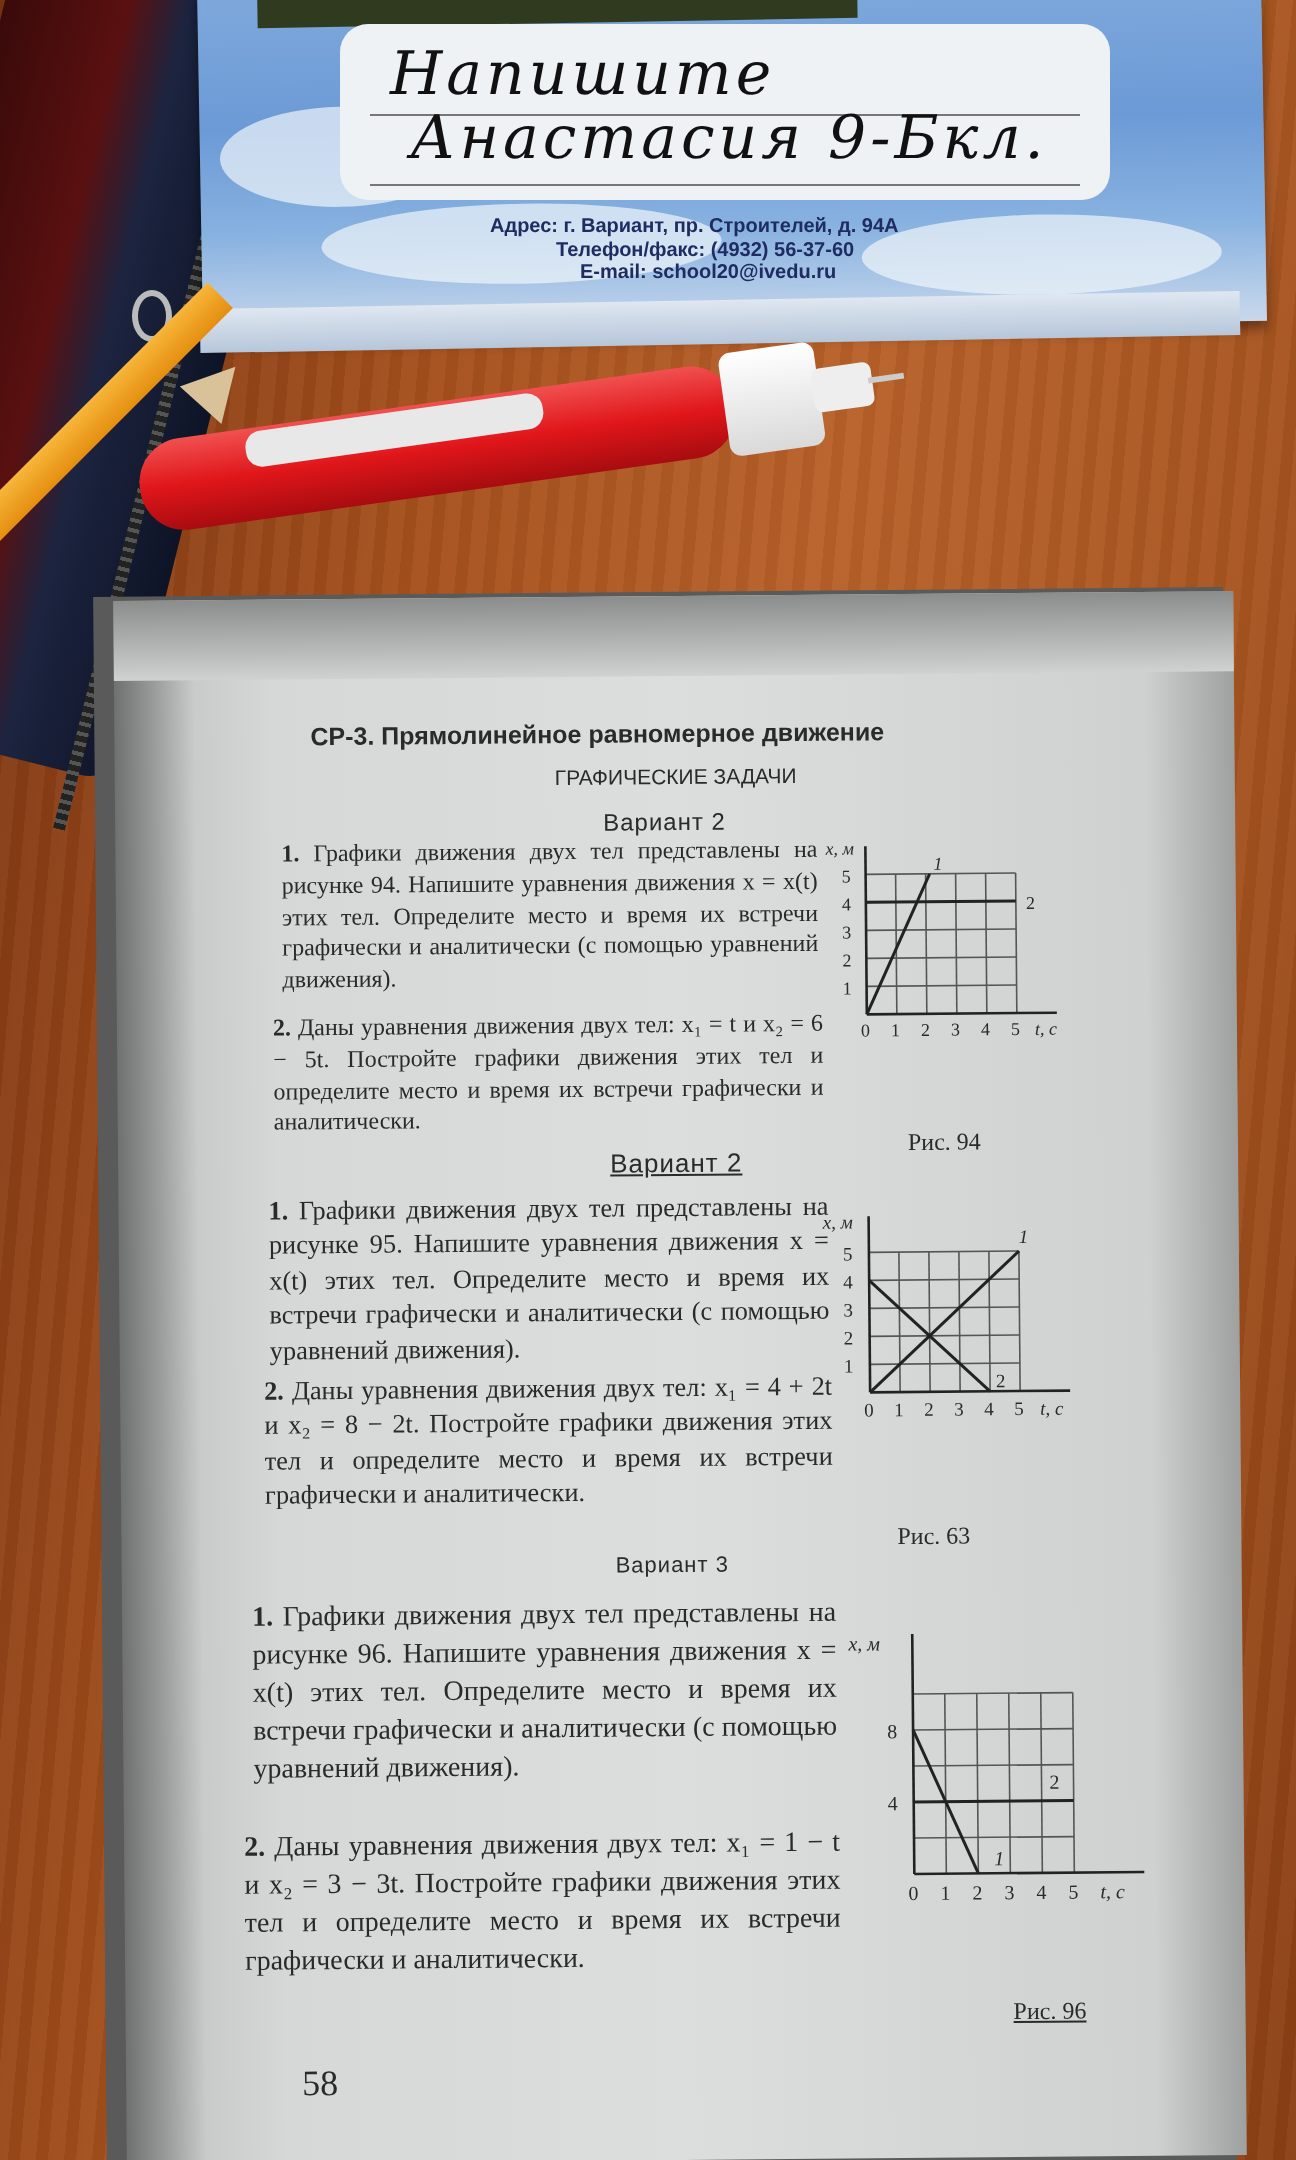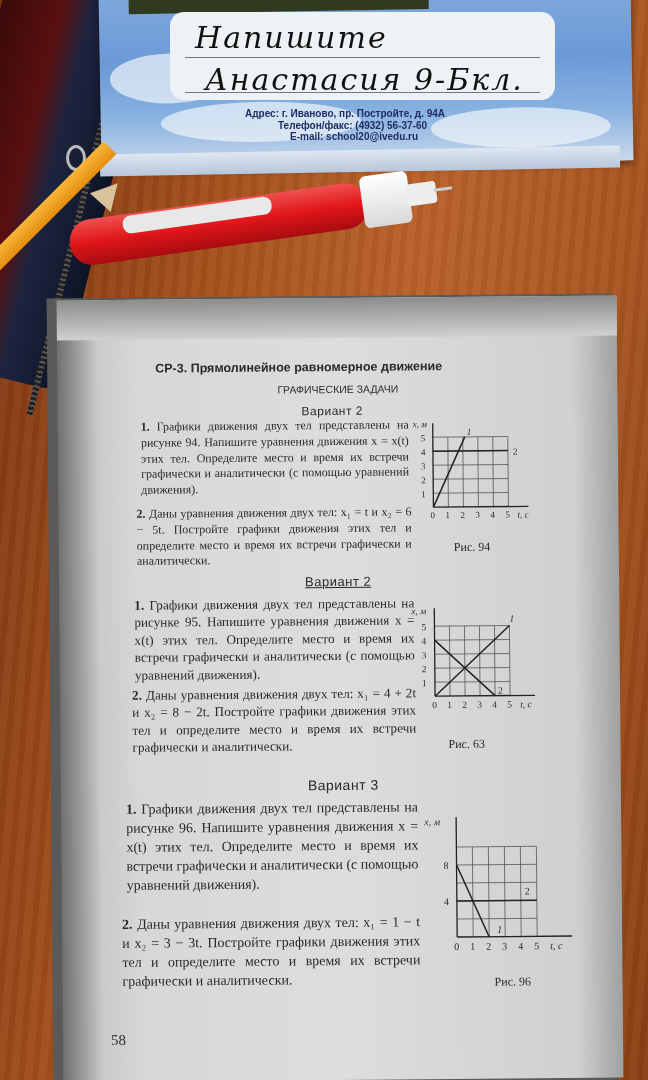--- a/index.html
+++ b/index.html
@@ -37,22 +37,22 @@
     transform:rotate(-0.5deg);}
   .sheet-top{position:absolute;left:0;top:0;right:0;height:40px;background:linear-gradient(180deg,#8b8d8c,#d0d2d1);}
   .t{position:absolute;color:#2a2a2a;white-space:nowrap;}
   .title{font-family:"Liberation Sans",sans-serif;font-weight:bold;font-size:12.5px;}
   .subtitle{font-family:"Liberation Sans",sans-serif;font-size:10.5px;}
   .variant{font-family:"Liberation Sans",sans-serif;font-size:12px;letter-spacing:0.5px;}
   .p{font-size:12px;line-height:15.8px;white-space:normal;text-align:justify;}
   .p2{font-size:13.2px;line-height:17.4px;white-space:normal;text-align:justify;}
   .p3{font-size:14px;line-height:19px;white-space:normal;text-align:justify;}
   .p b,.p2 b,.p3 b{font-weight:bold;}
-  .caption{font-size:12px;}
-  .page-num{font-size:15px;}
+  .caption{font-size:12px;margin-top:24px;}
+  .page-num{font-size:18px;margin-left:40px;}
   svg text{font-family:"Liberation Serif",serif;fill:#2a2a2a;}
 </style>
 </head>
 <body>
 
 <div class="desk-grain"></div>
 
 <div class="bag"></div>
 <div class="zip"></div>
 <div class="zip-pull"></div>
@@ -63,22 +63,22 @@
   <div class="cloud" style="left:60px;top:110px;width:200px;height:40px;"></div>
   <div class="cloud" style="left:330px;top:120px;width:180px;height:40px;"></div>
 </div>
 <div class="nb-edge"></div>
 
 <div class="label">
   <div class="line" style="top:45px;"></div>
   <div class="line" style="top:80px;"></div>
 </div>
 <div class="hand" style="left:195px;top:20px;">Напишите</div>
-<div class="hand" style="left:205px;top:62px;">Анастасия 9-Бкл.</div>
-<div class="addr" style="left:245px;top:108px;">Адрес: г. Иваново, пр. Постройте, д. 94А</div>
+<div class="hand" style="left:205px;top:52px;">Анастасия 9-Бкл.</div>
+<div class="addr" style="left:245px;top:108px;">Адрес: г. Вариант, пр. Строителей, д. 94А</div>
 <div class="addr" style="left:278px;top:120px;">Телефон/факс: (4932) 56-37-60</div>
 <div class="addr" style="left:290px;top:131px;">E-mail: school20@ivedu.ru</div>
 
 <div class="pencil"></div>
 <div class="pencil-tip"></div>
 
 <div class="corrector">
   <div class="body"></div>
   <div class="sticker"></div>
   <div class="cap"></div>
@@ -176,21 +176,21 @@
       <text x="52" y="106" font-size="9.5">2</text>
       <text x="67" y="106" font-size="9.5">3</text>
       <text x="82" y="106" font-size="9.5">4</text>
       <text x="97" y="106" font-size="9.5">5</text>
       <text x="110" y="106" font-size="9.5" font-style="italic">t, с</text>
     <text x="100" y="20" font-size="9.5" font-style="italic">1</text>
       <text x="88" y="92" font-size="9.5">2</text>
   </svg>
   <div class="t caption" style="left:388px;top:440px;">Рис. 63</div>
 
-  <div class="t variant" style="left:247px;top:479px;font-size:14px;">Вариант 3</div>
+  <div class="t variant" style="left:247px;top:479px;font-size:11px;">Вариант 3</div>
   <div class="t p3" style="left:65px;top:500px;width:292px;">
     <b>1.</b>
     <span>Графики движения двух тел представлены на рисунке 96. Напишите уравнения движения x = x(t) этих тел. Определите место и время их встречи графически и аналитически (с помощью уравнений движения).</span>
   </div>
   <div class="t p3" style="left:60px;top:615px;width:298px;">
     <b>2.</b>
     <span>Даны уравнения движения двух тел: x₁ = 1 − t и x₂ = 3 − 3t. Постройте графики движения этих тел и определите место и время их встречи графически и аналитически.</span>
   </div>
 
   <svg style="position:absolute;left:360px;top:510px;" width="170" height="150">
@@ -216,16 +216,16 @@
     <text x="32" y="143" font-size="10">0</text>
       <text x="48" y="143" font-size="10">1</text>
       <text x="64" y="143" font-size="10">2</text>
       <text x="80" y="143" font-size="10">3</text>
       <text x="96" y="143" font-size="10">4</text>
       <text x="112" y="143" font-size="10">5</text>
       <text x="128" y="143" font-size="10" font-style="italic">t, с</text>
     <text x="75" y="126" font-size="10" font-style="italic">1</text>
       <text x="103" y="88" font-size="10">2</text>
   </svg>
-  <div class="t caption" style="left:432px;top:678px;">Рис. 96</div>
+  <div class="t caption" style="left:444px;top:678px;text-decoration:underline;">Рис. 96</div>
 
   <div class="t page-num" style="left:48px;top:732px;">58</div>
 </div>
 
 </body></html>

